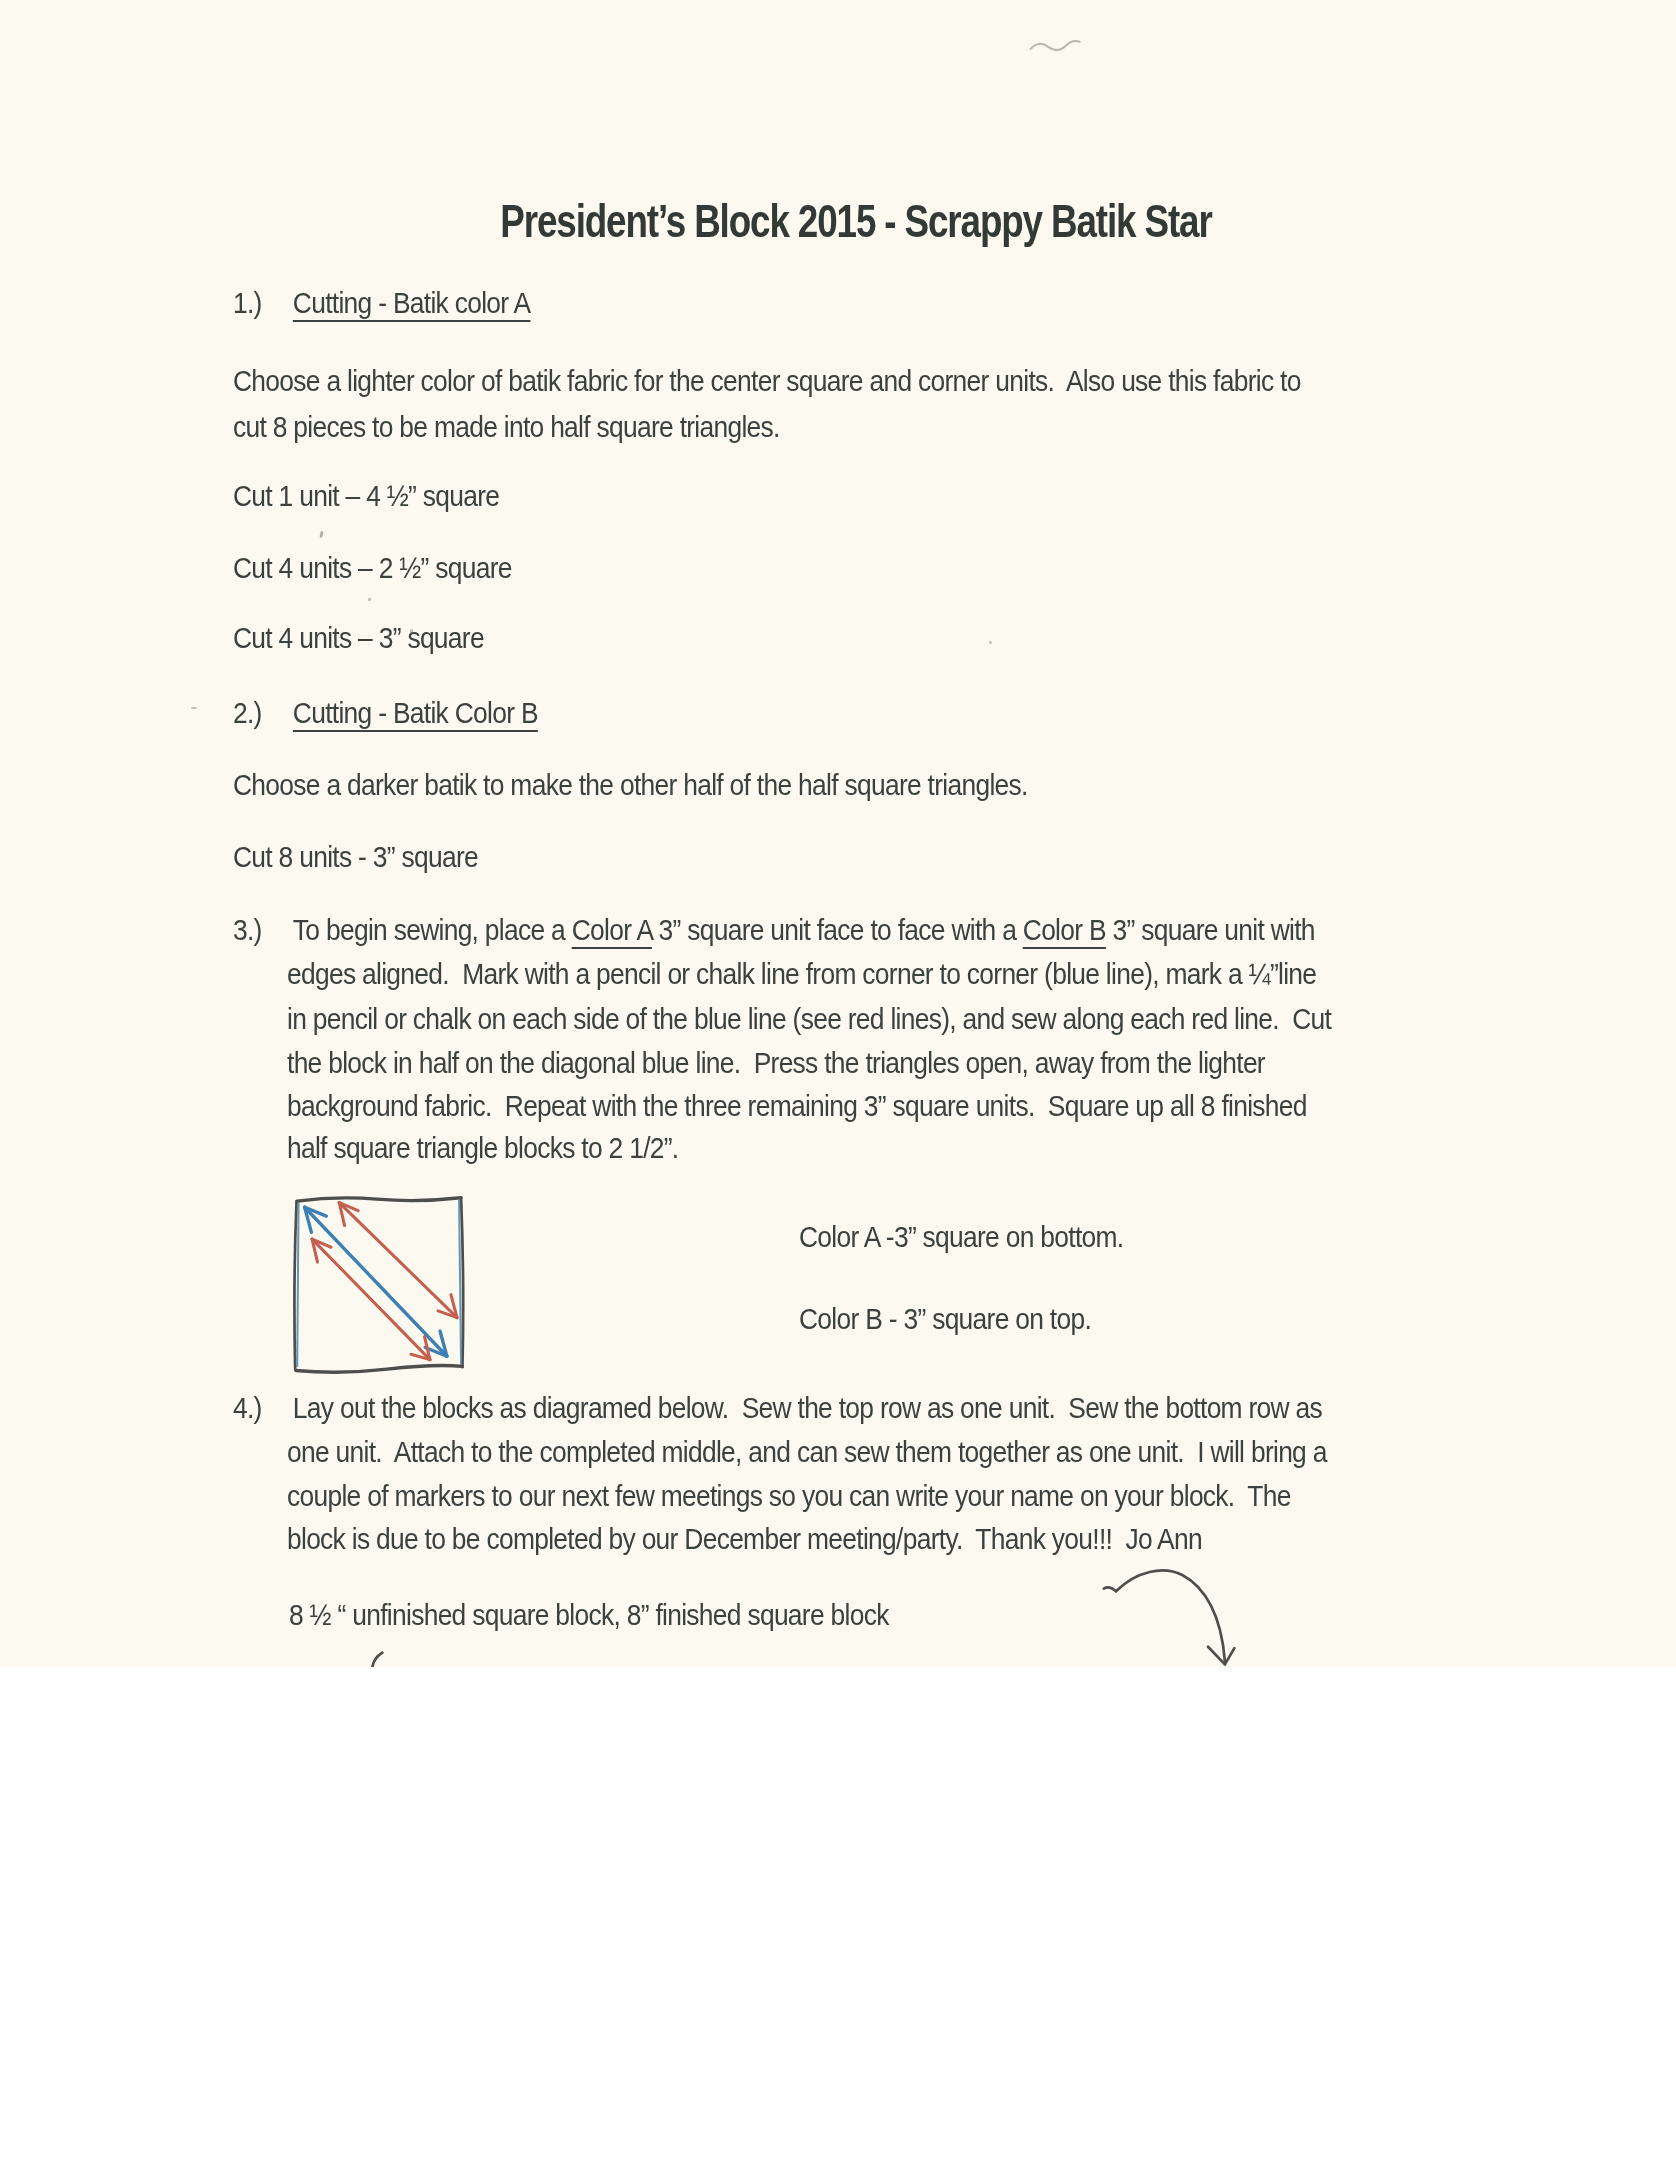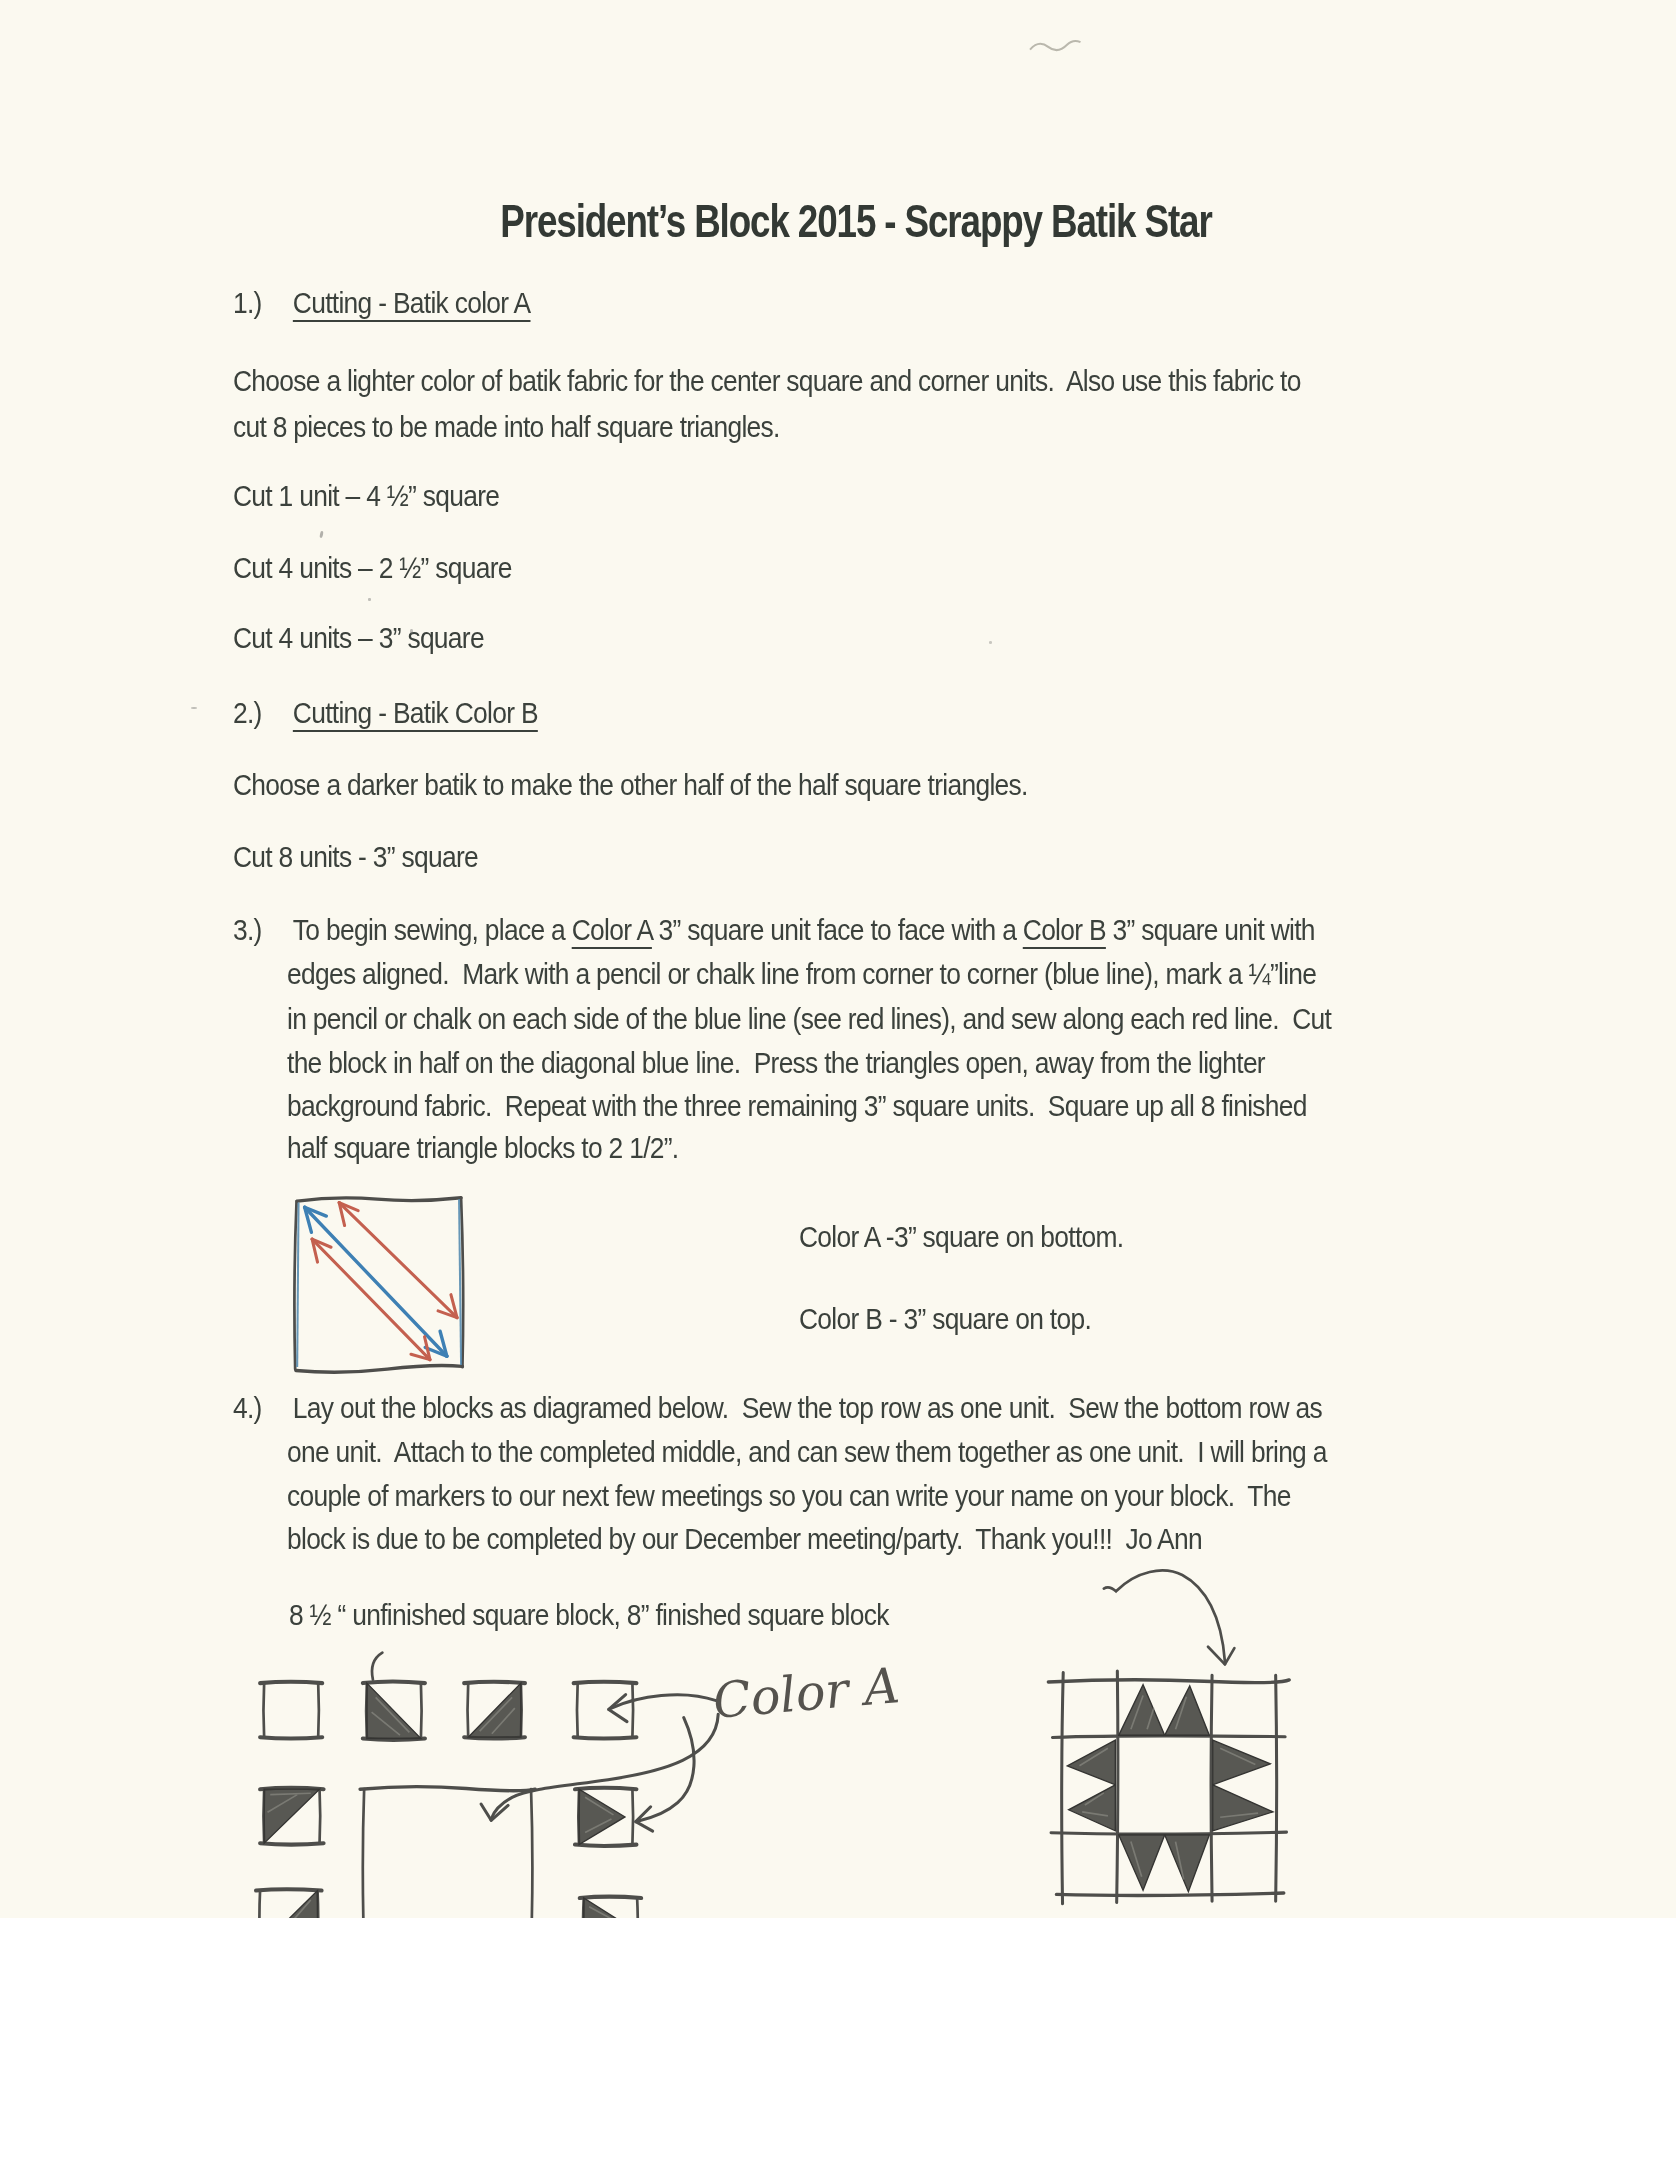--- a/index.html
+++ b/index.html
@@ -1,16 +1,16 @@
 <!DOCTYPE html>
 <html style="font-size:10.8px"><head>
 <meta charset="utf-8">
 <style>
   html,body{margin:0;padding:0;}
-  .page{position:relative;width:1676px;height:1918px;background:#fbf9f0;overflow:hidden;
+  .page{position:relative;width:1676px;height:1667px;background:#fbf9f0;overflow:hidden;
         font-family:"Liberation Sans",sans-serif;color:#3b413c;}
   .ln{position:absolute;font-size:30px;line-height:45px;letter-spacing:-0.8px;
       white-space:pre;transform:scaleX(.88);transform-origin:0 0;color:#3b413c;}
   .title{position:absolute;left:856px;top:194px;font-weight:bold;font-size:46px;
          letter-spacing:-1.4px;white-space:pre;color:#333934;
          transform:translateX(-50%) scaleX(.8);}
   .ul{text-decoration:underline;text-decoration-thickness:2.4px;text-underline-offset:6.8px;}
   .num{display:inline-block;min-width:68px;}
   .hand{position:absolute;font-family:"DejaVu Serif",serif;font-style:italic;
         color:#55534e;white-space:pre;}

